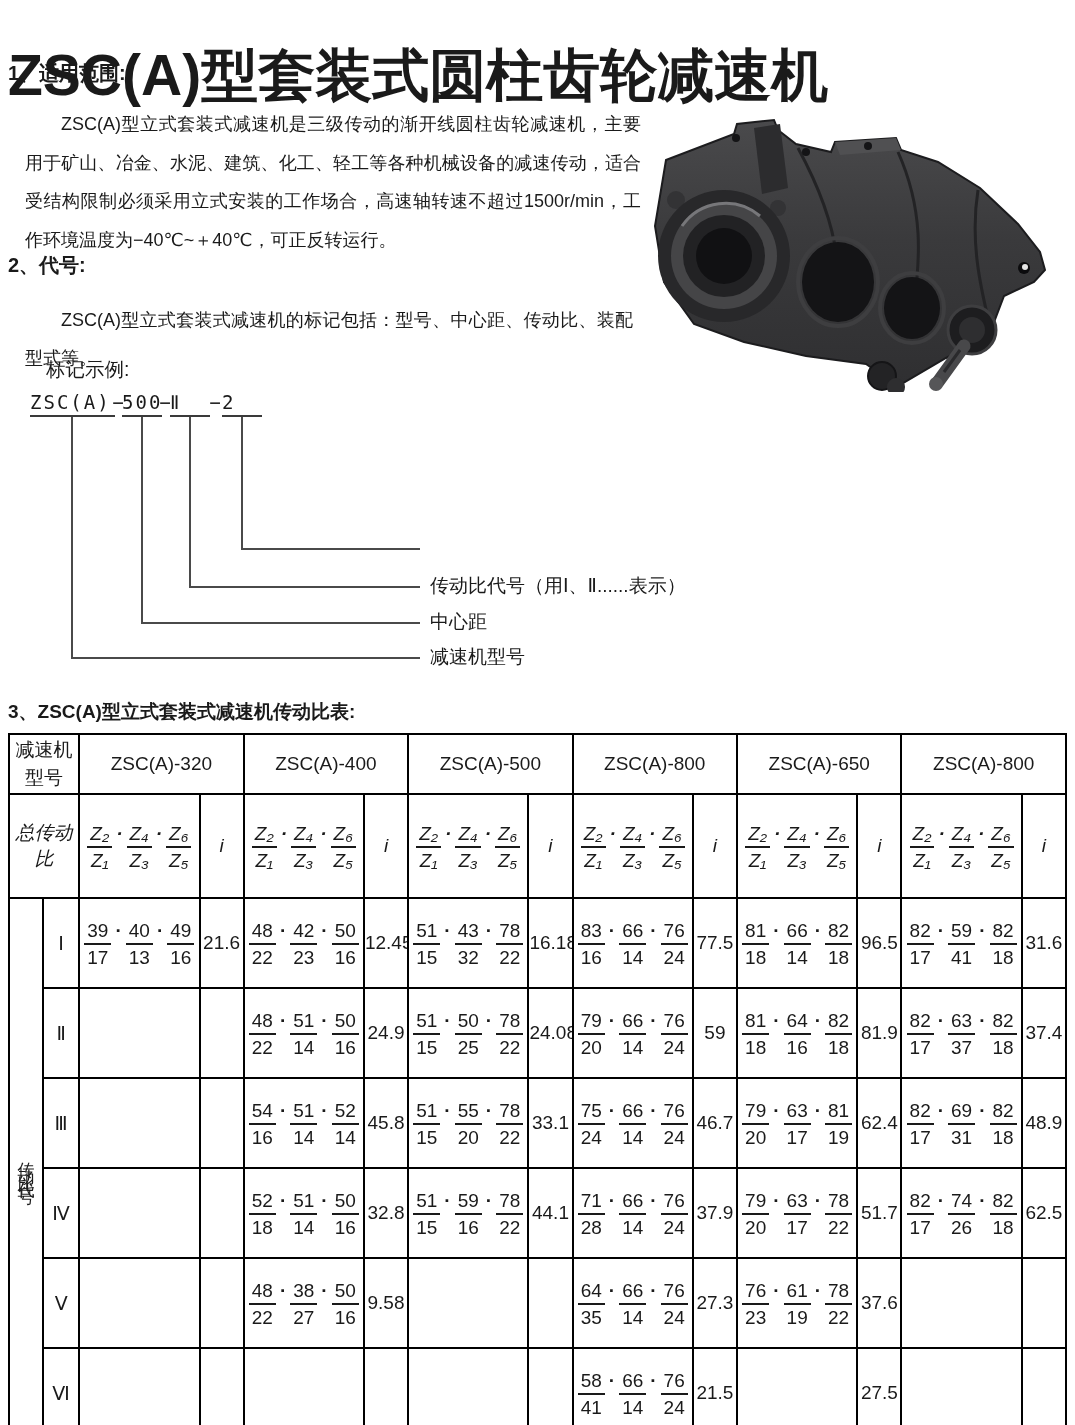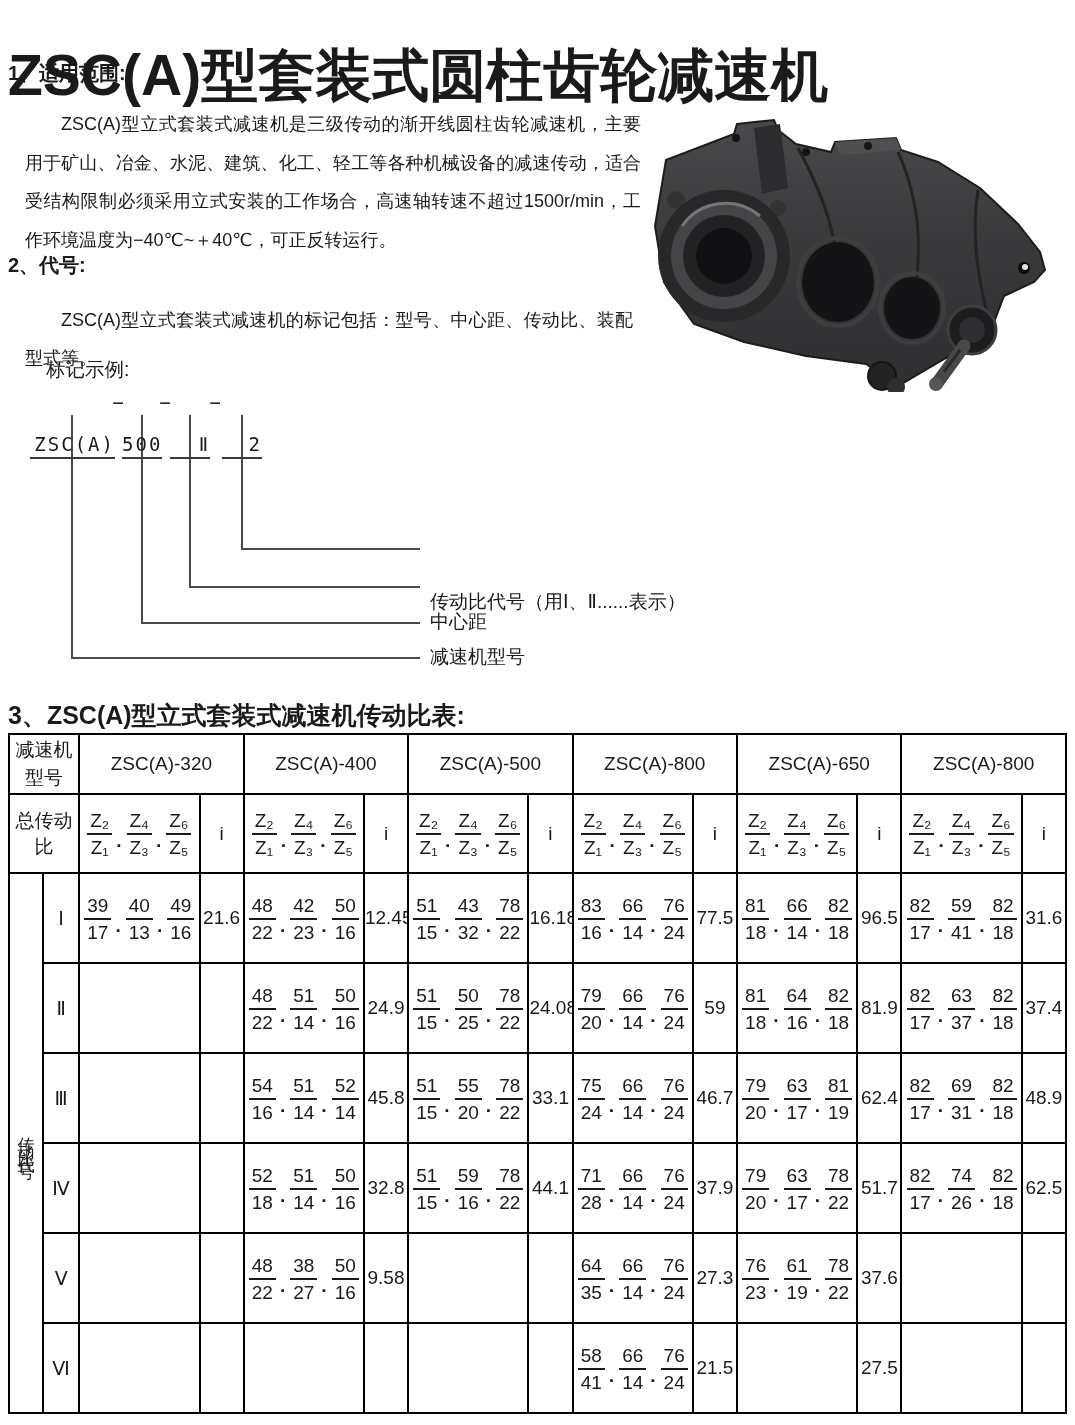--- a/index.html
+++ b/index.html
@@ -9,72 +9,72 @@
     overflow:hidden;
   }
   
   .title{
     position:absolute;top:0px;left:8px;font-size:57px;font-weight:900;
     letter-spacing:0px;white-space:nowrap;
   }
   .s-heading{position:absolute;left:8px;font-size:20px;font-weight:600;white-space:nowrap;}
   #s1h{top:60px;}
   #s2h{top:252px;}
-  #s3h{top:699px;font-size:25px;}
+  #s3h{top:699px;font-size:19px;}
   .body-text{
     position:absolute;left:8px;margin:17px;text-align:justify;text-indent:2em;
     font-size:18px;line-height:38.5px;font-weight:500;
   }
   #s1b{top:88px;width:616px;}
   #s2b{top:284px;width:608px;line-height:38px;}
   #example{position:absolute;top:356px;left:46px;font-size:19.5px;font-weight:500;}
 
   
   #diagram{position:absolute;top:388px;left:0;width:800px;height:300px;}
   #diagram svg{position:absolute;left:0;top:0;}
   .tok{
-    position:absolute;top:2px;height:25px;line-height:24px;text-align:right;
+    position:absolute;top:2px;height:25px;line-height:24px;text-align:left;
     border-bottom:2px solid #3a3a3a;
     font-family:"DejaVu Sans Mono","Liberation Mono",monospace;
-    font-size:19px;letter-spacing:2px;white-space:nowrap;margin-top:42px;
+    font-size:19px;letter-spacing:2px;white-space:nowrap;
   }
   #tok0{left:30px;width:85px;}
   #tok1{left:122px;width:40px;}
   #tok2{left:170px;width:40px;}
   #tok3{left:222px;width:40px;}
   .sep{
     position:absolute;top:2px;width:12px;height:25px;line-height:24px;text-align:center;
     font-family:"DejaVu Sans Mono","Liberation Mono",monospace;font-size:19px;
   }
   #sep0{left:112px;} #sep1{left:159px;} #sep2{left:209px;}
   .callout{
     position:absolute;left:430px;font-size:19px;font-weight:500;white-space:nowrap;
   }
-  #co0{top:147px;} #co1{top:185px;margin-top:16px;} #co2{top:221px;} #co3{top:256px;}
+  #co0{top:147px;} #co1{top:185px;} #co2{top:221px;} #co3{top:256px;}
 
   
   #photo{position:absolute;top:100px;left:638px;}
 
   
   #ratio-table{
     position:absolute;top:733px;left:8px;width:1059px;
     border-collapse:collapse;table-layout:fixed;
   }
   #ratio-table td{
     border:2px solid #000;text-align:center;vertical-align:middle;
     padding:0;font-size:19px;color:#1a1a1a;overflow:hidden;
   }
-  tr.r1{height:60px;} tr.r2{height:79px;}
+  tr.r1{height:60px;} tr.r2{height:104px;font-style:italic;}
   .corner{font-size:18px;line-height:1.45;padding:0 4px;}
   .model-h{font-size:19px;}
   .sum-label{font-size:18px;}
   .frac{display:inline-block;text-align:center;font-size:19px;line-height:1;}
   .num{display:block;border-bottom:2px solid #1a1a1a;padding:1px 3px 3px;}
   .den{display:block;padding-top:3px;}
-  .fgroup{display:inline-flex;align-items:flex-end;}
+  .fgroup{display:inline-flex;align-items:flex-start;}
   .fdot{margin:0 4px;font-weight:bold;}
   .code-cell{font-size:20px;}
   .vert{
     writing-mode:vertical-rl;text-orientation:upright;display:inline-block;
     letter-spacing:7px;font-size:17px;font-weight:500;
   }
 </style>
 </head>
 <body>
 

